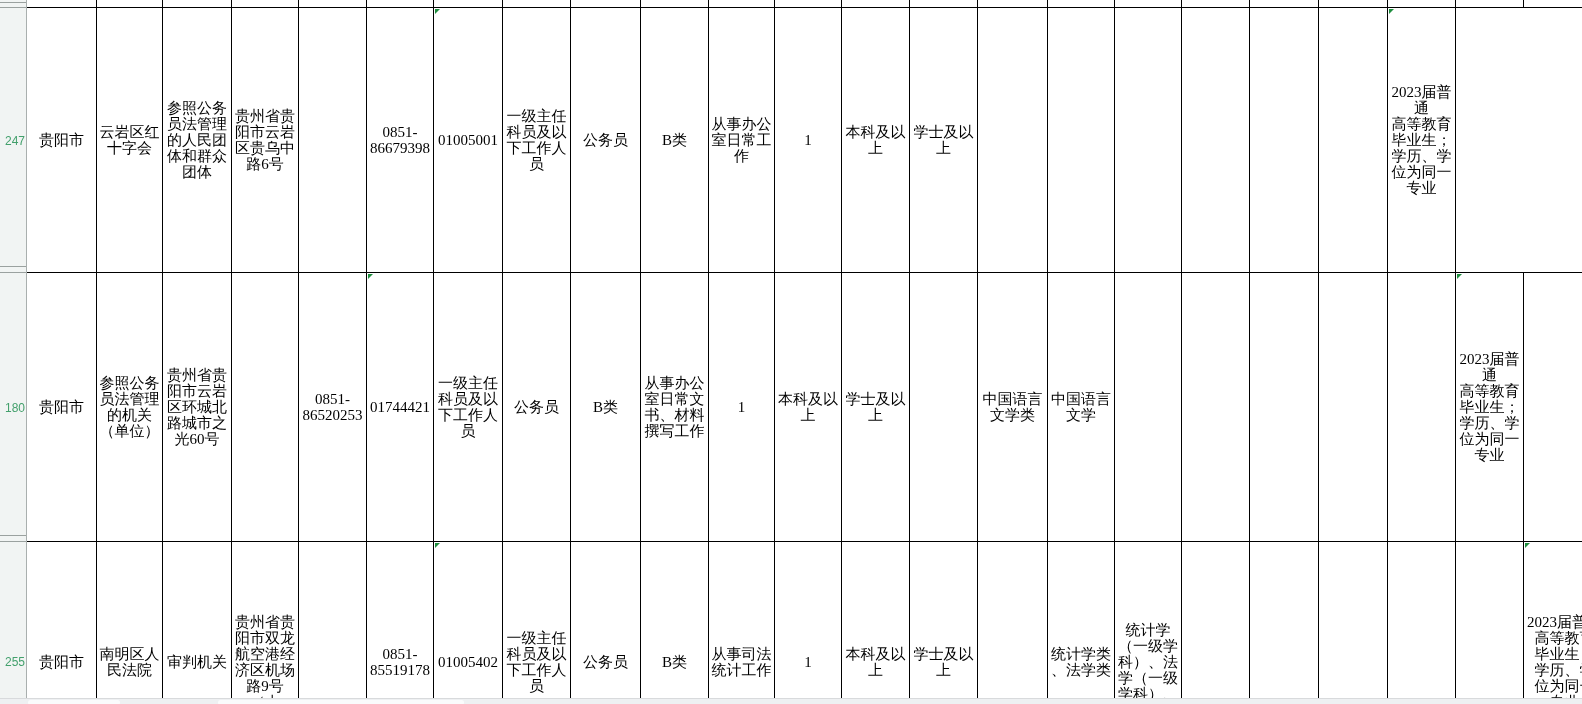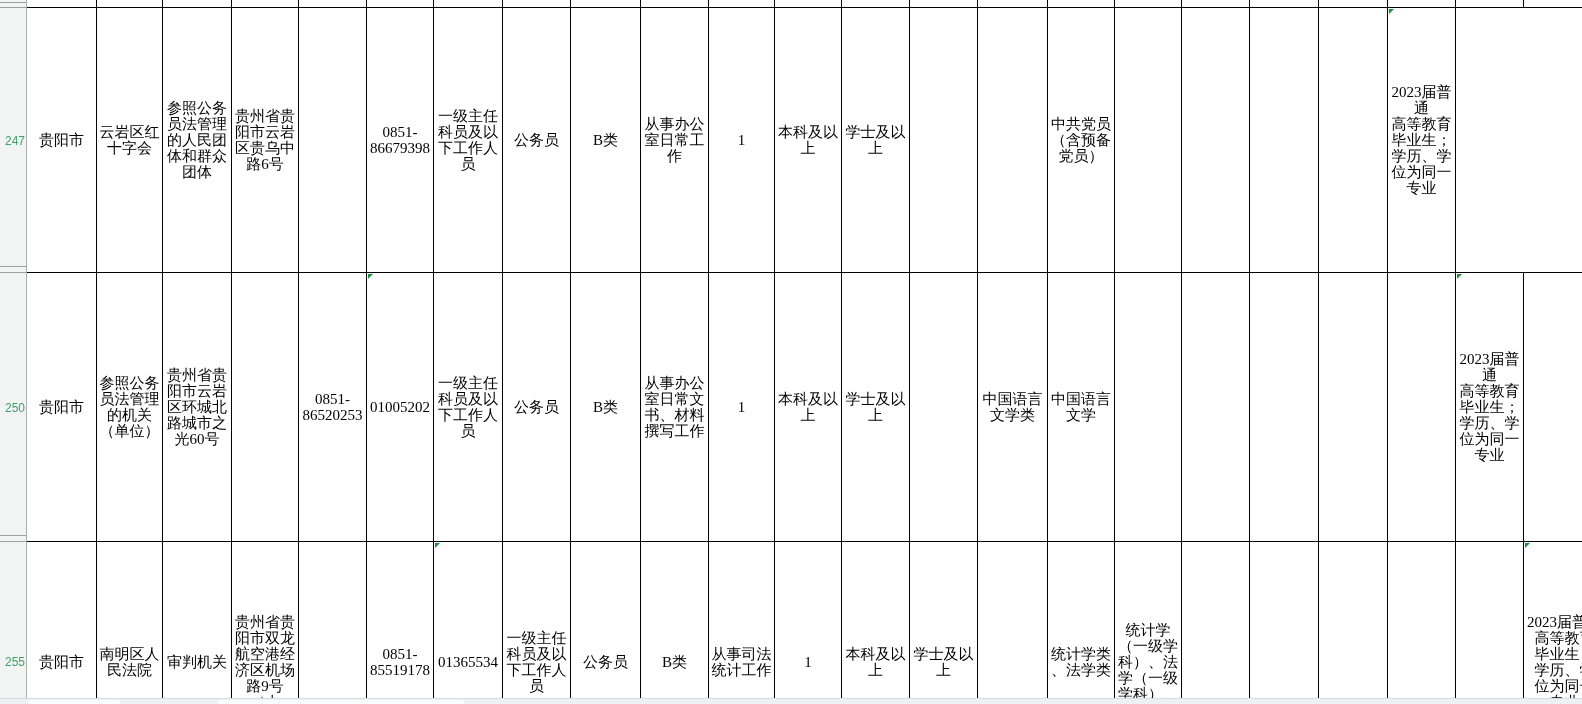--- a/index.html
+++ b/index.html
@@ -53,21 +53,21 @@
 <div class="viewport">
 
   <div class="gutter">
     <div class="tick" style="top:2px"></div>
     <div class="tick" style="top:7px"></div>
     <div class="tick" style="top:266px"></div>
     <div class="tick" style="top:272px"></div>
     <div class="tick" style="top:535px"></div>
     <div class="tick" style="top:541px"></div>
     <div class="rownum" style="top:8px;height:265px">247</div>
-    <div class="rownum" style="top:273px;height:269px">250</div>
+    <div class="rownum" style="top:273px;height:269px">180</div>
     <div class="rownum" style="top:542px;height:240px">255</div>
   </div>
 
   <div class="grid">
 
     <div class="row partial">
       <div class="cell"></div>
         <div class="cell"></div>
         <div class="cell"></div>
         <div class="cell"></div>
@@ -101,39 +101,37 @@
 的人民团
 体和群众
 团体</div>
       <div class="cell">贵州省贵
 阳市云岩
 区贵乌中
 路6号</div>
       <div class="cell"></div>
       <div class="cell">0851-
 86679398</div>
+      <div class="cell"><span class="tri"></span><span>01005001</span></div>
       <div class="cell">一级主任
 科员及以
 下工作人
 员</div>
       <div class="cell">公务员</div>
       <div class="cell">B类</div>
       <div class="cell">从事办公
 室日常工
 作</div>
       <div class="cell">1</div>
       <div class="cell">本科及以
 上</div>
       <div class="cell">学士及以
 上</div>
       <div class="cell"></div>
       <div class="cell"></div>
-      <div class="cell">中共党员
-（含预备
-党员）</div>
       <div class="cell"></div>
       <div class="cell"></div>
       <div class="cell"></div>
       <div class="cell"></div>
       <div class="cell"><span class="tri"></span><span>2023届普通
 高等教育
 毕业生；
 学历、学
 位为同一
 专业</span></div>
@@ -146,21 +144,21 @@
 的机关
 （单位）</div>
       <div class="cell">贵州省贵
 阳市云岩
 区环城北
 路城市之
 光60号</div>
       <div class="cell"></div>
       <div class="cell">0851-
 86520253</div>
-      <div class="cell"><span class="tri"></span><span>01005202</span></div>
+      <div class="cell"><span class="tri"></span><span>01744421</span></div>
       <div class="cell">一级主任
 科员及以
 下工作人
 员</div>
       <div class="cell">公务员</div>
       <div class="cell">B类</div>
       <div class="cell">从事办公
 室日常文
 书、材料
 撰写工作</div>
@@ -193,21 +191,21 @@
 民法院</div>
       <div class="cell">审判机关</div>
       <div class="cell">贵州省贵
 阳市双龙
 航空港经
 济区机场
 路9号（太</div>
       <div class="cell"></div>
       <div class="cell">0851-
 85519178</div>
-      <div class="cell"><span class="tri"></span><span>01365534</span></div>
+      <div class="cell"><span class="tri"></span><span>01005402</span></div>
       <div class="cell">一级主任
 科员及以
 下工作人
 员</div>
       <div class="cell">公务员</div>
       <div class="cell">B类</div>
       <div class="cell">从事司法
 统计工作</div>
       <div class="cell">1</div>
       <div class="cell">本科及以

